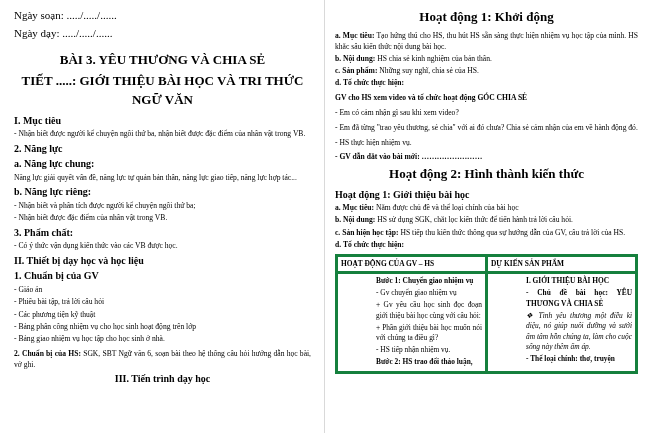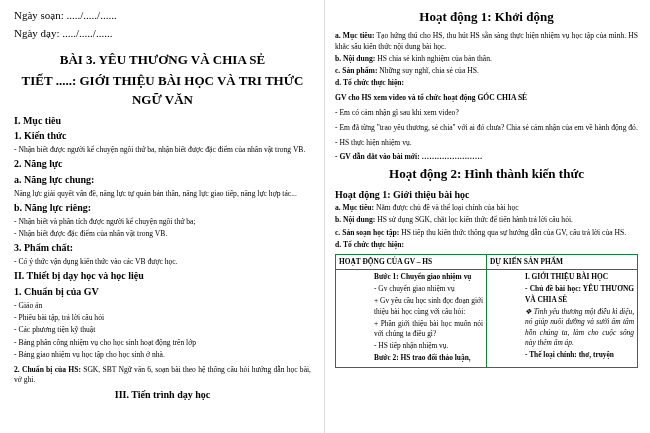--- a/index.html
+++ b/index.html
@@ -75,21 +75,21 @@
     font-size: 11px;
     margin: 0 0 2px 0;
   }
   table.act {
     border-collapse: collapse;
     width: 100%;
     margin-top: 3px;
     table-layout: fixed;
   }
   table.act td {
-    border: 1px solid #15803d;
+    border: 3px solid #15803d;
     vertical-align: top;
     padding: 2px 3px;
     font-size: 7.4px;
     line-height: 1.4;
   }
   table.act td p {
     font-size: 7.4px;
     margin: 0 0 1.5px 0;
     padding-left: 35px;
   }
@@ -106,21 +106,20 @@
   <div class="col col-left">
     <p class="dateline">Ngày soạn: ...../...../......</p>
     <p class="dateline">Ngày dạy: ...../...../......</p>
     <div class="blank-line"></div>
     <div class="blank-line"></div>
     <p class="title-big">BÀI 3. YÊU THƯƠNG VÀ CHIA SẺ</p>
     <p class="title-sub">TIẾT .....: GIỚI THIỆU BÀI HỌC VÀ TRI THỨC NGỮ VĂN</p>
 
     <p class="heading-line">I. Mục tiêu</p>
 
-    <p class="heading-line">1. Kiến thức</p>
     <p>- Nhận biết được người kể chuyện ngôi thứ ba, nhận biết được đặc điểm của nhân vật trong VB.</p>
 
     <p class="heading-line sp2">2. Năng lực</p>
 
     <p class="heading-line">a. Năng lực chung:</p>
     <p> Năng lực giải quyết vấn đề, năng lực tự quản bản thân, năng lực giao tiếp, năng lực hợp tác...</p>
 
     <p class="heading-line sp2">b. Năng lực riêng:</p>
     <p>- Nhận biết và phân tích được người kể chuyện ngôi thứ ba;</p>
     <p>- Nhận biết được đặc điểm của nhân vật trong VB.</p>
@@ -154,21 +153,21 @@
     <p class="sp2">- Em có cảm nhận gì sau khi xem video?</p>
     <p class="sp2">- Em đã từng "trao yêu thương, sẻ chia" với ai đó chưa? Chia sẻ cảm nhận của em về hành động đó.</p>
     <p class="sp2">- HS thực hiện nhiệm vụ.</p>
     <p class="sp2 b">- GV dẫn dắt vào bài mới: ……………………</p>
 
     <p class="title-sub sp2">Hoạt động 2: Hình thành kiến thức</p>
     <p class="heading-line">Hoạt động 1: Giới thiệu bài học</p>
 
     <p><span class="b">a. Mục tiêu:</span> <span>Nắm được chủ đề và thể loại chính của bài học</span></p>
     <p><span class="b">b. Nội dung:</span> <span>HS sử dụng SGK, chắt lọc kiến thức để tiến hành trả lời câu hỏi.</span></p>
-    <p><span class="b">c. Sản soạn học tập:</span> <span>HS tiếp thu kiến thức thông qua sự hướng dẫn của GV, câu trả lời của HS.</span></p>
+    <p><span class="b">c. Sản hiện học tập:</span> <span>HS tiếp thu kiến thức thông qua sự hướng dẫn của GV, câu trả lời của HS.</span></p>
     <p class="b">d. Tổ chức thực hiện:</p>
 
     <table class="act">
       <tbody>
           <tr>
         <td class="cellhead">HOẠT ĐỘNG CỦA GV – HS</td>
         <td class="cellhead">DỰ KIẾN SẢN PHẨM</td>
       </tr>
       <tr>
         <td>

